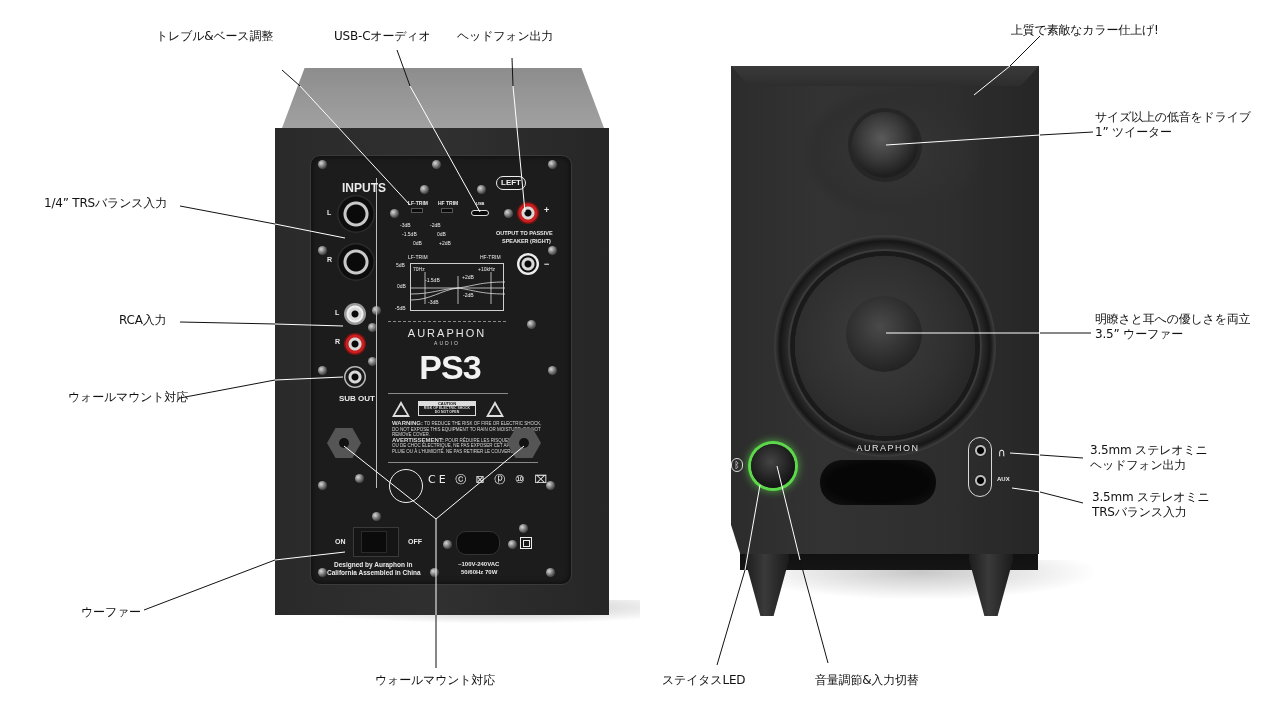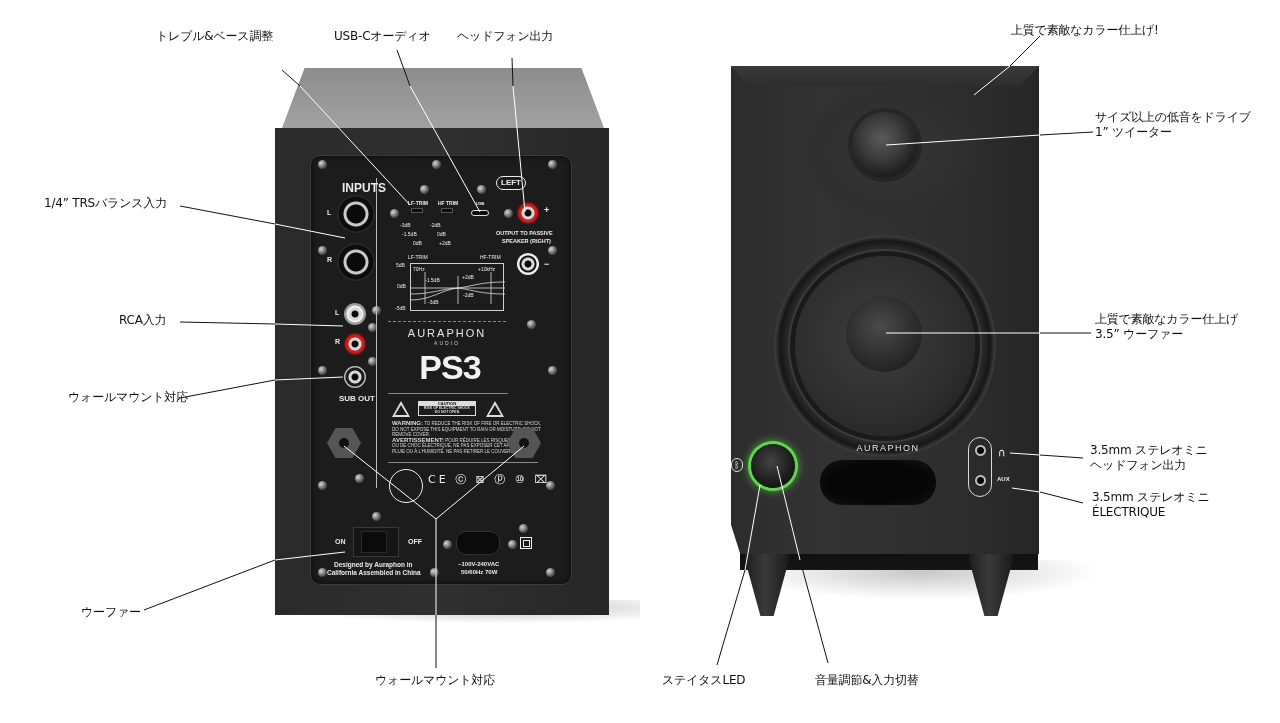--- a/index.html
+++ b/index.html
@@ -327,20 +327,20 @@
 <div class="label" style="left:457px;top:29px">ヘッドフォン出力</div>
 <div class="label" style="left:44px;top:196px">1/4” TRSバランス入力</div>
 <div class="label" style="left:119px;top:313px">RCA入力</div>
 <div class="label" style="left:68px;top:390px">ウォールマウント対応</div>
 <div class="label" style="left:81px;top:605px">ウーファー</div>
 <div class="label" style="left:375px;top:673px">ウォールマウント対応</div>
 
 <div class="label" style="left:1011px;top:23px">上質で素敵なカラー仕上げ!</div>
 <div class="label" style="left:1095px;top:110px">サイズ以上の低音をドライブ</div>
 <div class="label" style="left:1095px;top:125px">1” ツイーター</div>
-<div class="label" style="left:1095px;top:312px">上質で素敵なカラー仕上げ</div>
+<div class="label" style="left:1095px;top:312px">明瞭さと耳への優しさを両立</div>
 <div class="label" style="left:1095px;top:327px">3.5” ウーファー</div>
 <div class="label" style="left:1090px;top:443px">3.5mm ステレオミニ</div>
 <div class="label" style="left:1090px;top:458px">ヘッドフォン出力</div>
 <div class="label" style="left:1092px;top:490px">3.5mm ステレオミニ</div>
-<div class="label" style="left:1092px;top:505px">ÉLECTRIQUE</div>
+<div class="label" style="left:1092px;top:505px">TRSバランス入力</div>
 <div class="label" style="left:662px;top:673px">ステイタスLED</div>
 <div class="label" style="left:815px;top:673px">音量調節&amp;入力切替</div>
 
 </body></html>

